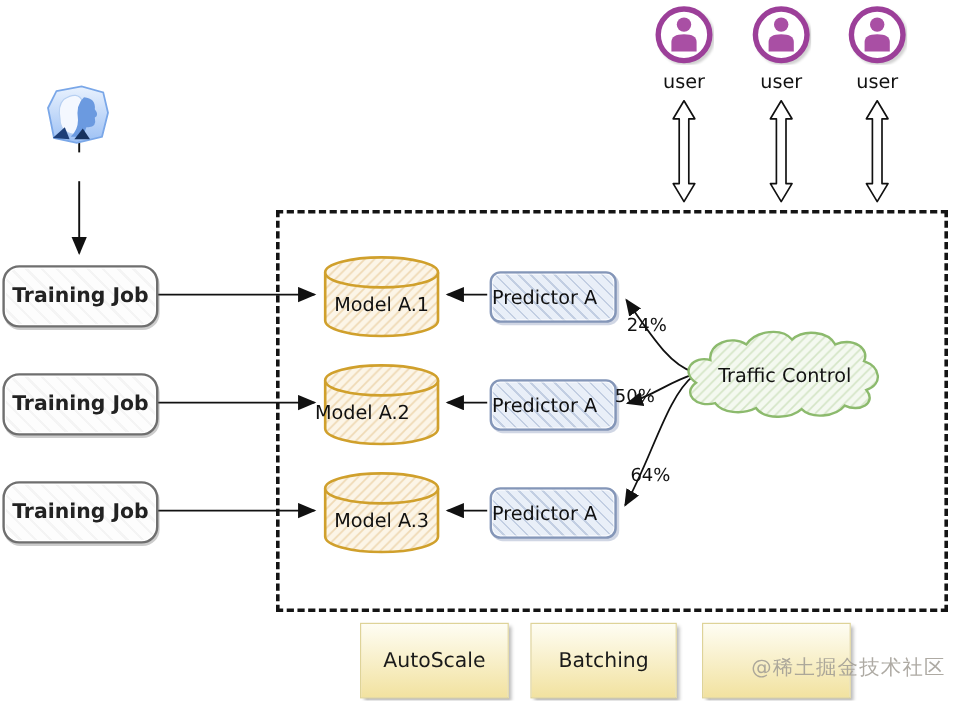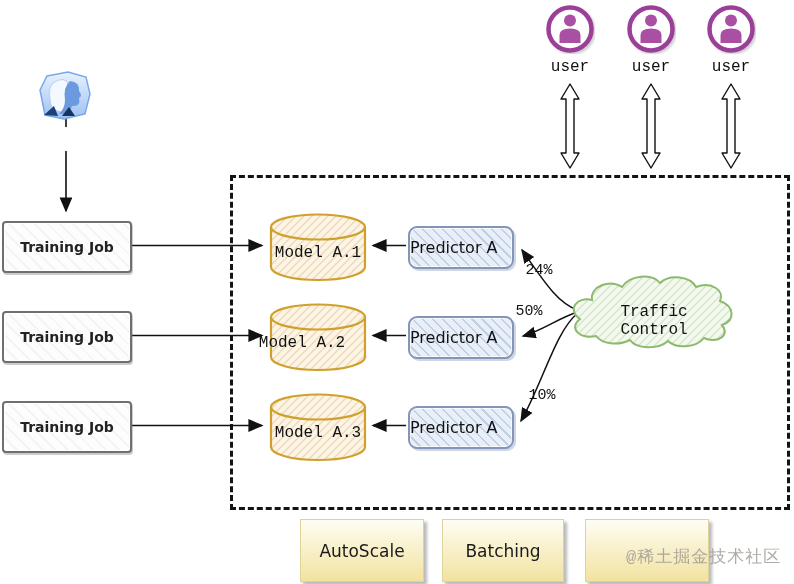--- a/index.html
+++ b/index.html
@@ -1,37 +1,37 @@
 <!DOCTYPE html>
 <html><head>
 <meta charset="utf-8">
 <style>
   html,body{margin:0;padding:0;background:#fff;}
   .canvas{
     position:relative;width:794px;height:584px;background:#ffffff;
     font-family:"DejaVu Sans","Liberation Sans",sans-serif;color:#1a1a1a;overflow:hidden;
   }
   .abs{position:absolute;}
-  .lbl{position:absolute;text-align:center;font-family:Liberation Mono, monospace;}
+  .lbl{position:absolute;text-align:center;}
 
   
   .dashed-region{
     position:absolute;left:230px;top:175px;width:554px;height:329px;
     border:3px dashed #141414;background:transparent;
   }
 
   
   .training-box{
     position:absolute;left:2px;width:126px;height:48px;
-    border:2px solid #6f6f6f;border-radius:4px;
+    border:2px solid #6f6f6f;border-radius:14px;
     background:#fdfdfd;
     background-image:repeating-linear-gradient(45deg,rgba(130,130,130,0.07) 0 2px,transparent 2px 9px);
     box-shadow:1px 2px 0 rgba(110,110,110,0.35), inset 0 0 0 1px #ffffff;
     display:flex;align-items:center;justify-content:center;
-    font-weight:bold;font-size:14px;color:#222;
+    font-weight:bold;font-size:17px;color:#222;
   }
 
   
   .predictor-box{
     position:absolute;left:408px;width:102px;height:39px;
     border:2px solid #8496b8;border-radius:9px;
     background:#e9eff8;
     background-image:repeating-linear-gradient(45deg,rgba(122,145,185,0.35) 0 1.5px,transparent 1.5px 7px);
     box-shadow:2px 2px 0 rgba(150,165,195,0.45), inset 0 0 0 1px rgba(255,255,255,0.7);
     display:flex;align-items:center;
@@ -199,22 +199,22 @@
     <span>Predictor A</span>
   </div>
   <div class="predictor-box" style="top:316px;">
     <span>Predictor A</span>
   </div>
   <div class="predictor-box" style="top:406px;">
     <span>Predictor A</span>
   </div>
 
   <div class="lbl pct" style="left:517px;top:262px;">24%</div>
-  <div class="lbl pct" style="left:507px;top:303px;">50%</div>
-  <div class="lbl pct" style="left:520px;top:387px;">10%</div>
+  <div class="lbl pct" style="left:507px;top:321px;">50%</div>
+  <div class="lbl pct" style="left:520px;top:387px;">64%</div>
 
   <div class="lbl cloud-label">Traffic Control</div>
 
 
   <div class="feature-box" style="left:300px;">
     <span>AutoScale</span>
   </div>
   <div class="feature-box" style="left:442px;width:120px;">
     <span>Batching</span>
   </div>

